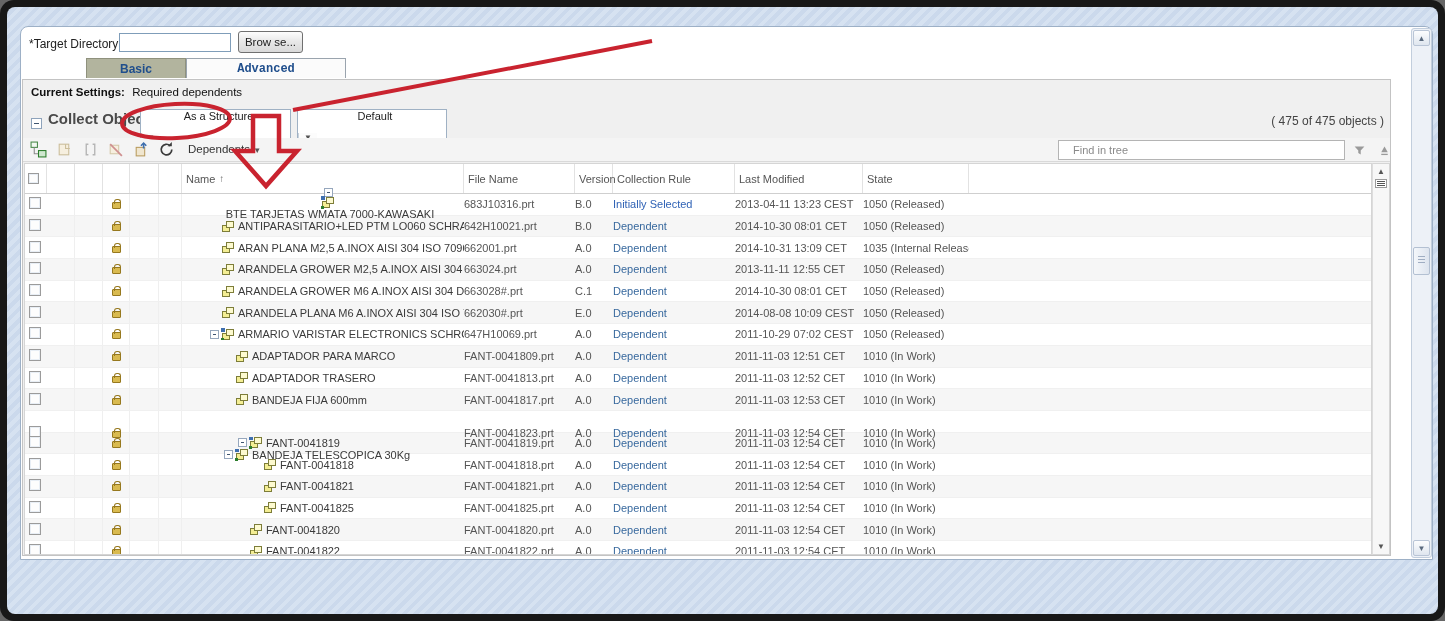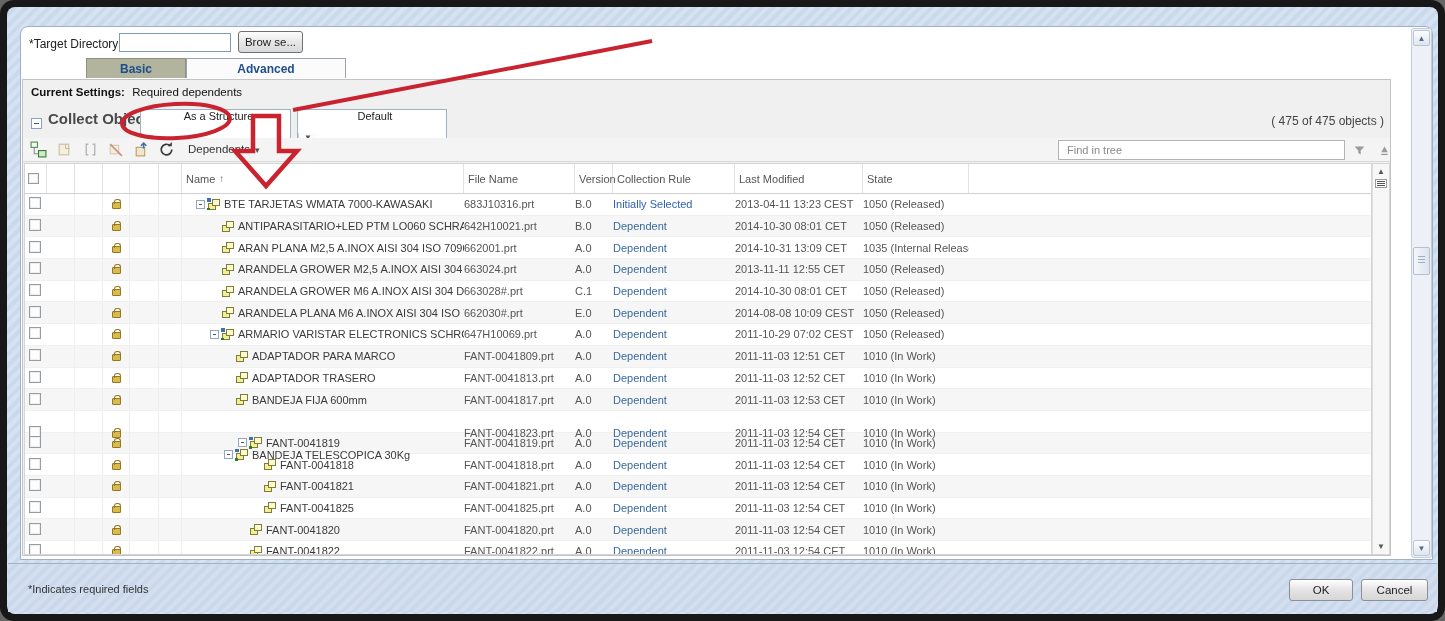--- a/index.html
+++ b/index.html
@@ -37,21 +37,21 @@
   .combo .cbtn { width:19px; align-self:stretch; border-left:1px solid #c8d2dc; color:#555; font-size:8px;
                  display:flex; align-items:center; justify-content:center; background:#fcfcfc; }
 
   .count-text { font-size:12px; color:#444; }
 
   
   .toolbar { left:23px; top:138px; width:1367px; height:24px; background:#f4f4f4; border-bottom:1px solid #d9d9d9; }
   .tb-ico { position:absolute; top:3px; width:17px; height:17px; }
   .dep-dd { font-size:11.5px; color:#333; }
   .dd-caret { font-size:8px; color:#555; }
-  .find-box { border:1px solid #b4b4b4; background:#fff; height:20px; font-size:11px; color:#333; padding:0 8px; width:287px; }
+  .find-box { border:1px solid #b4b4b4; background:#fff; height:20px; font-size:11px; color:#333; padding:0 14px; width:287px; }
   .find-box::placeholder { color:#8a8a8a; }
 
   
   .tablewrap { left:24px; top:163px; width:1348px; height:392px; background:#fff; border:1px solid #d5d5d5; overflow:hidden; }
   .tr, .thead { display:grid; grid-template-columns:22px 28px 28px 27px 29px 23px 282px 111px 38px 122px 128px 106px 1fr; align-items:center; }
   .thead { height:30px; border-bottom:1px solid #cfcfcf; background:#fff; font-size:11px; color:#555; }
   .thead > div { height:100%; display:flex; align-items:center; border-right:1px solid #e2e2e2; padding-left:4px; }
   .thead > div:last-child { border-right:none; }
   .tr { height:21.7px; font-size:11px; color:#555; border-bottom:1px solid #f0f0f0; }
   .tr.alt { background:#f6f6f6; }
@@ -103,21 +103,21 @@
 <div class="page">
   <div class="frame"></div>
 
   <div class="abs dialog">
 
     <span class="abs lbl" style="left:8px;top:10px;">*Target Directory:</span>
     <input class="abs tinput" style="left: 98px; top: 6px; width: 112px;" value="">
     <div class="abs btn" style="left:217px;top:4px;width:65px;height:22px;">Brow se...</div>
 
     <div class="abs tab tab-basic" style="left:65px;top:31px;width:100px;">Basic</div>
-    <div class="abs tab tab-advanced" style="left:165px;top:31px;width:160px;">Advanced</div>
+    <div class="abs tab tab-advanced" style="left:165px;top:31px;width:160px;font-family:Liberation Mono, monospace;">Advanced</div>
   </div>
 
   
   <div class="abs panel"></div>
 
   <div class="abs cs-line" style="left:31px;top:86px;">
     <b>Current Settings:</b>
     <span style="margin-left:4px;">Required dependents</span>
   </div>
 
@@ -200,21 +200,21 @@
     <div>
         <div class="tr">
           <div><span class="cb"></span></div>
           <div class="ncell"></div>
           <div class="ncell"></div>
           <div class="ncell">
             <span class="lock"></span>
           </div>
           <div class="ncell"></div>
           <div class="ncell"></div>
-          <div class="namecell" style="padding-left: 14px;">
+          <div class="namecell" style="padding-left: 14px; flex-direction: column;">
             <span class="expander"></span>
             <span class="cube asm">
               <i></i>
               <b></b>
             </span>
             <span>BTE TARJETAS WMATA 7000-KAWASAKI</span>
           </div>
           <div>683J10316.prt</div>
           <div>B.0</div>
           <div class="rule initial">Initially Selected</div>
@@ -638,25 +638,20 @@
   </div>
 
   
   <div class="abs oscroll">
     <div class="obtn" style="top:1px;">▲</div>
     <div class="othumb"></div>
     <div class="obtn" style="bottom:1px;">▼</div>
   </div>
 
   
-  <div class="abs bottombar">
-    <span class="abs note" style="left:20px;top:19px;">*Indicates required fields</span>
-    <div class="abs dlg-btn" style="left:1281px;top:15px;width:64px;height:22px;">OK</div>
-    <div class="abs dlg-btn" style="left:1353px;top:15px;width:67px;height:22px;">Cancel</div>
-  </div>
 
   
 
   
   <svg class="abs overlay" viewBox="0 0 1445 621">
     <line x1="652" y1="41" x2="293" y2="110" stroke="#c9232f" stroke-width="4"></line>
     <ellipse cx="176" cy="121" rx="54" ry="17" fill="none" stroke="#c9232f" stroke-width="4" transform="rotate(-3 176 121)"></ellipse>
     <path d="M253 116 L279 116 L279 151 L297 151 L266 186 L235 151 L253 151 Z" fill="none" stroke="#c9232f" stroke-width="4.5"></path>
   </svg>
 </div>

